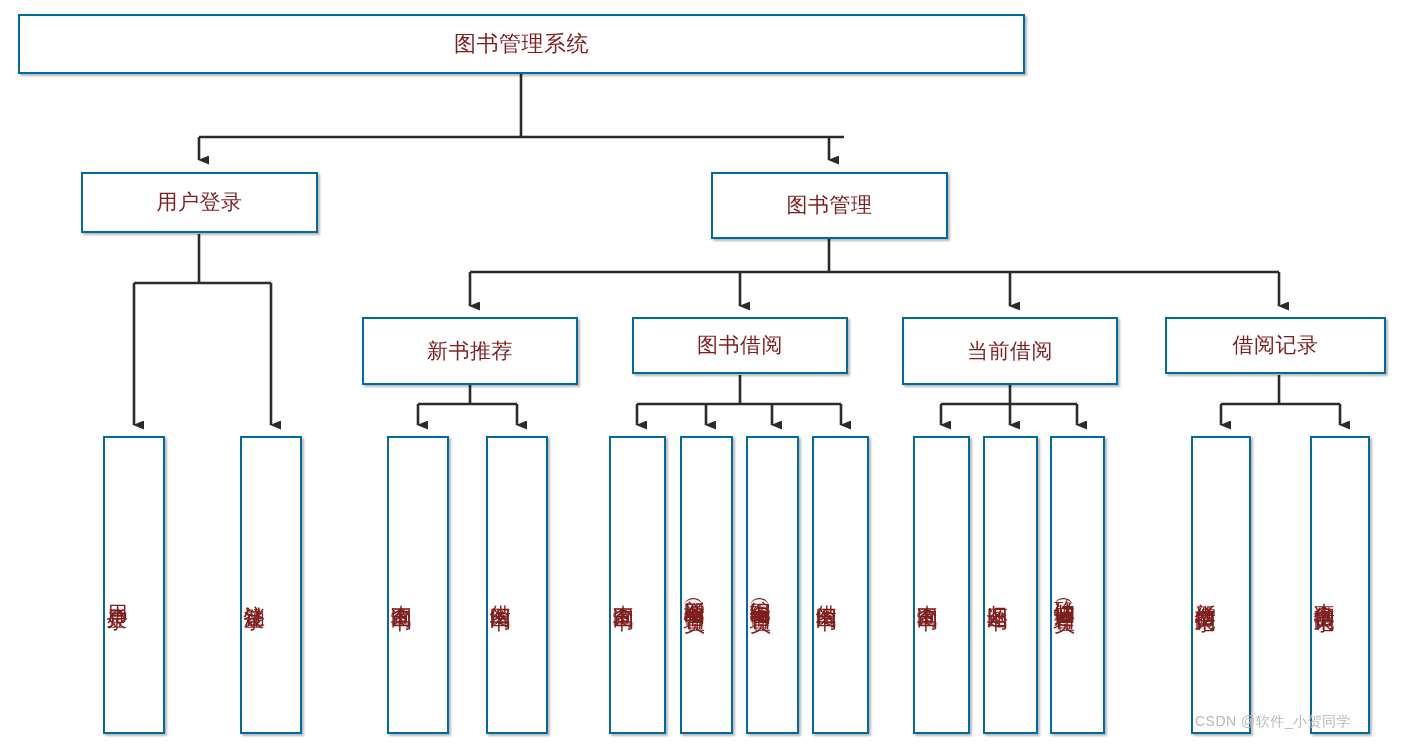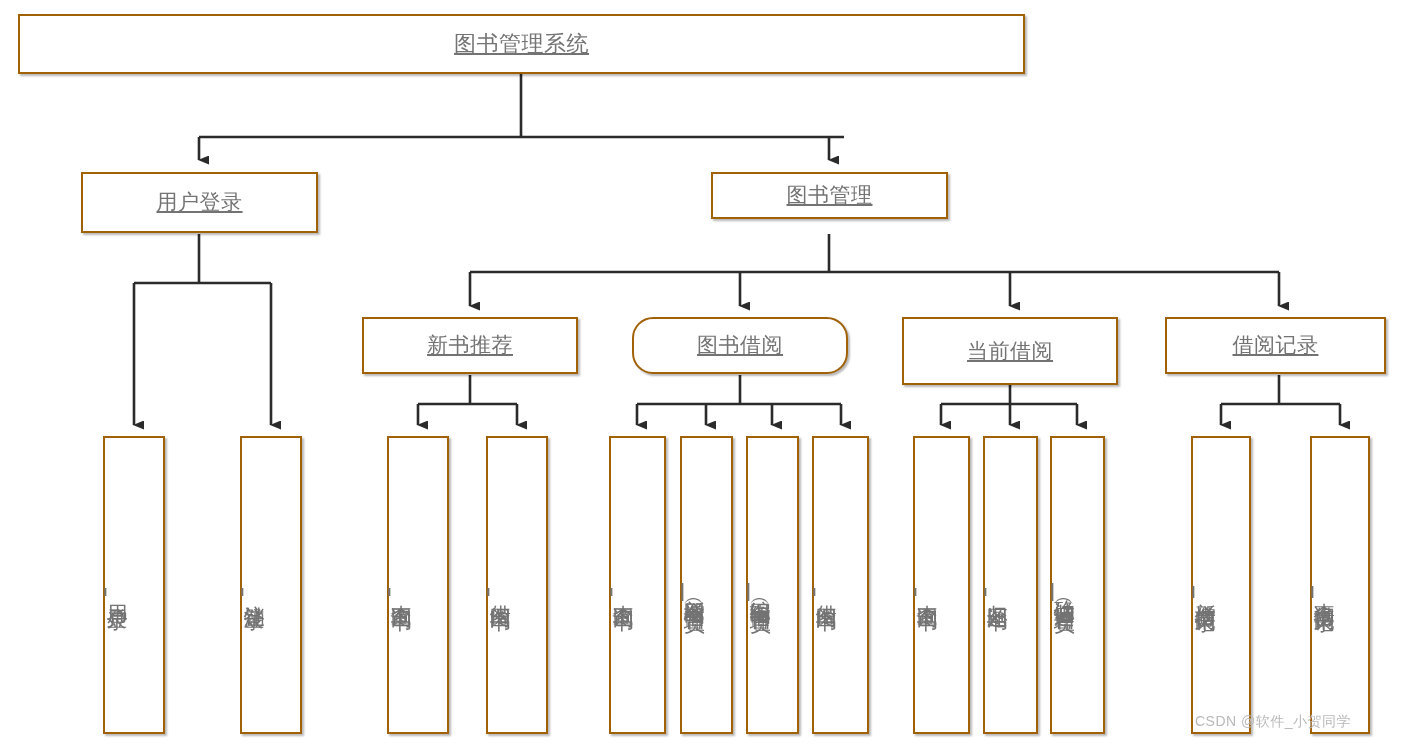--- a/index.html
+++ b/index.html
@@ -22,27 +22,26 @@
     left: 0;
     top: 0;
     width: 1405px;
     height: 747px;
     pointer-events: none;
   }
   .node {
     position: absolute;
     box-sizing: border-box;
     background: #ffffff;
-    border: 2px solid #a16207;
+    border: 2px solid #0369a1;
     box-shadow: 2px 2px 2px rgba(0,0,0,0.28);
     display: flex;
     align-items: center;
     justify-content: center;
-    color: #737373;
-    text-decoration: underline;
+    color: #7f1d1d;
   }
   .node .label {
     display: block;
     text-align: center;
     line-height: 1.18;
     letter-spacing: 0.5px;
   }
   .node.horiz .label {
     font-size: 21px;
   }
@@ -127,29 +126,29 @@
   </svg>
 
   <div class="node title" style="left:18px; top:14px; width:1007px; height:60px;">
     <span class="label">图书管理系统</span>
   </div>
 
   <div class="node horiz" style="left:81px; top:172px; width:237px; height:61px;">
     <span class="label">用户登录</span>
   </div>
 
-  <div class="node horiz" style="left:711px; top:172px; width:237px; height:47px;">
+  <div class="node horiz" style="left:711px; top:172px; width:237px; height:67px;">
     <span class="label">图书管理</span>
   </div>
 
-  <div class="node horiz" style="left:362px; top:317px; width:216px; height:57px;">
+  <div class="node horiz" style="left:362px; top:317px; width:216px; height:68px;">
     <span class="label">新书推荐</span>
   </div>
 
-  <div class="node horiz" style="left:632px; top:317px; width:216px; height:57px;border-radius:21px;">
+  <div class="node horiz" style="left:632px; top:317px; width:216px; height:57px;">
     <span class="label">图书借阅</span>
   </div>
 
   <div class="node horiz" style="left:902px; top:317px; width:216px; height:68px;">
     <span class="label">当前借阅</span>
   </div>
 
   <div class="node horiz" style="left:1149px; top:317px; width:221px; height:57px;margin-left:16px;">
     <span class="label">借阅记录</span>
   </div>

